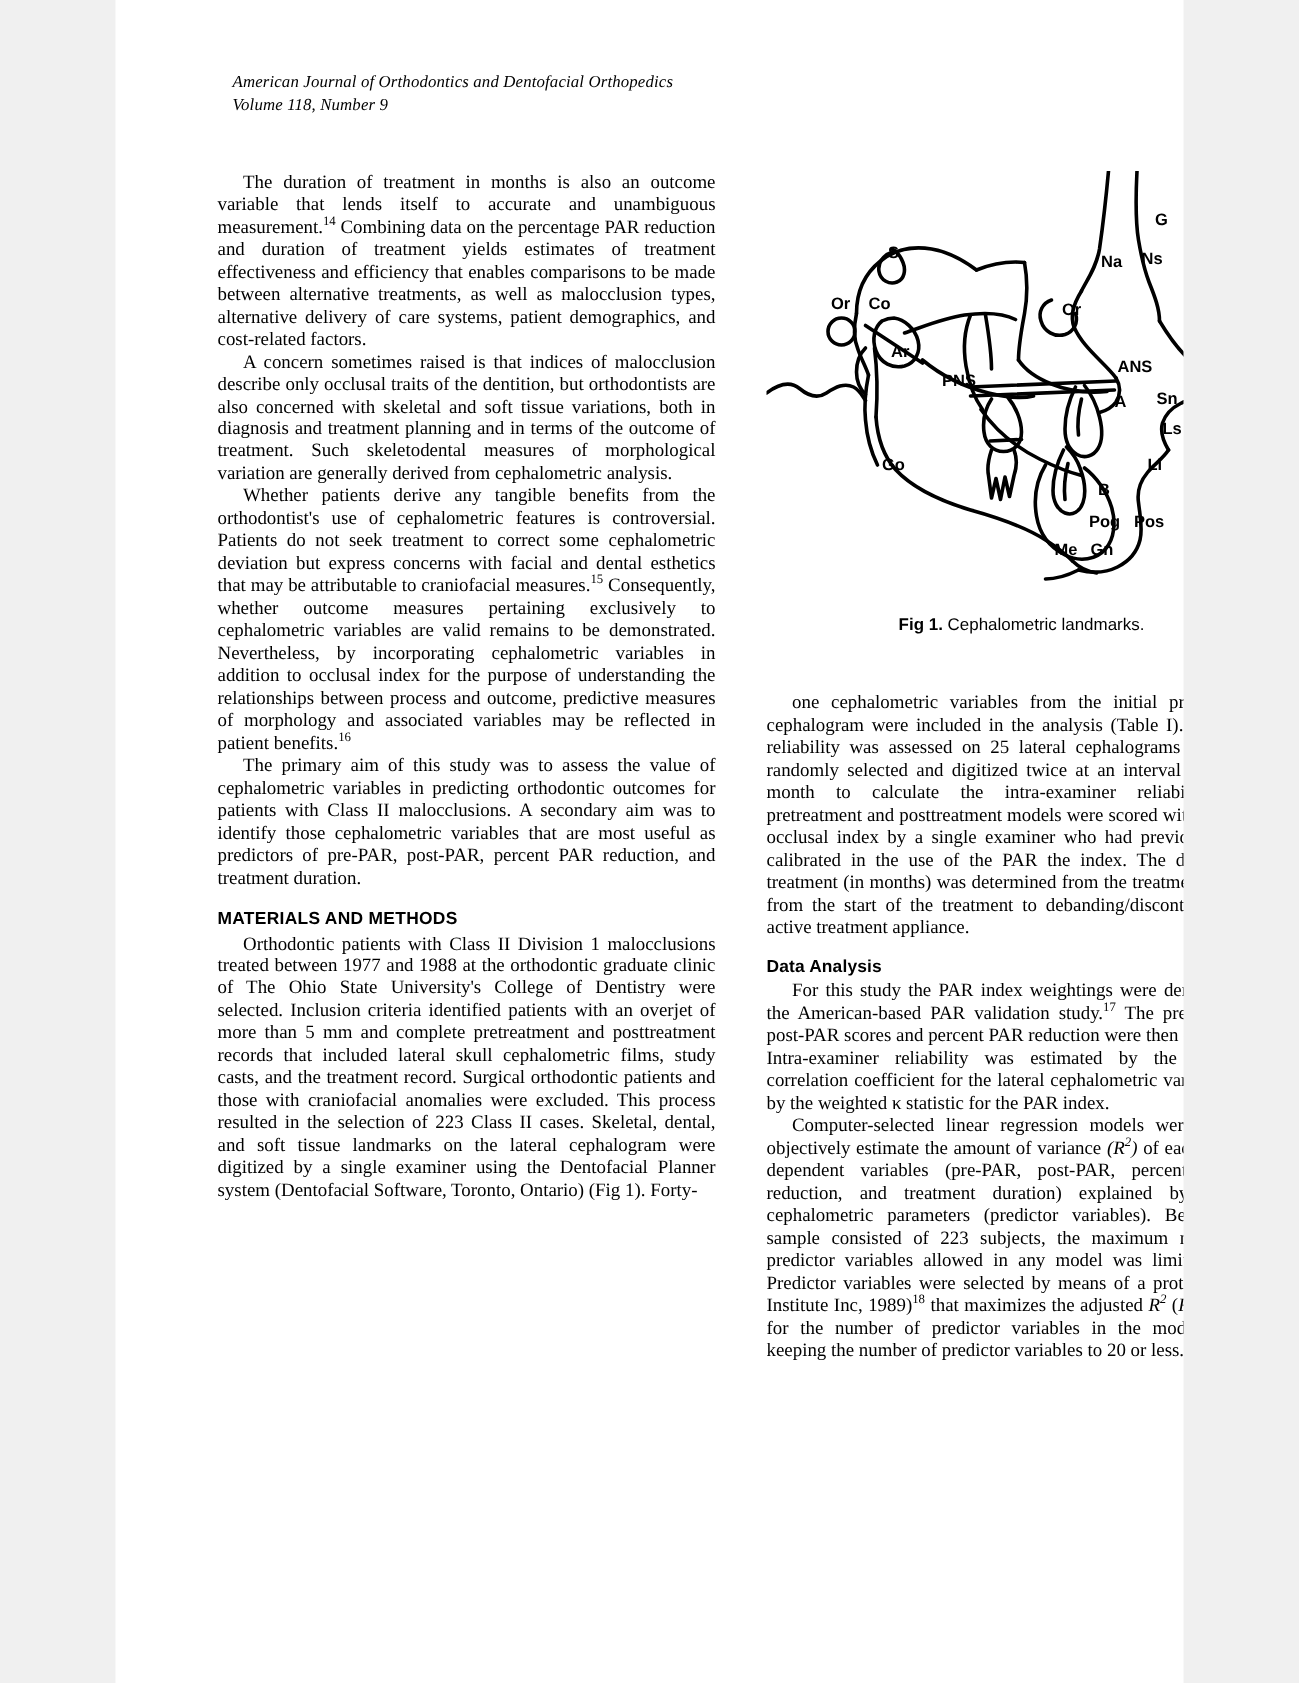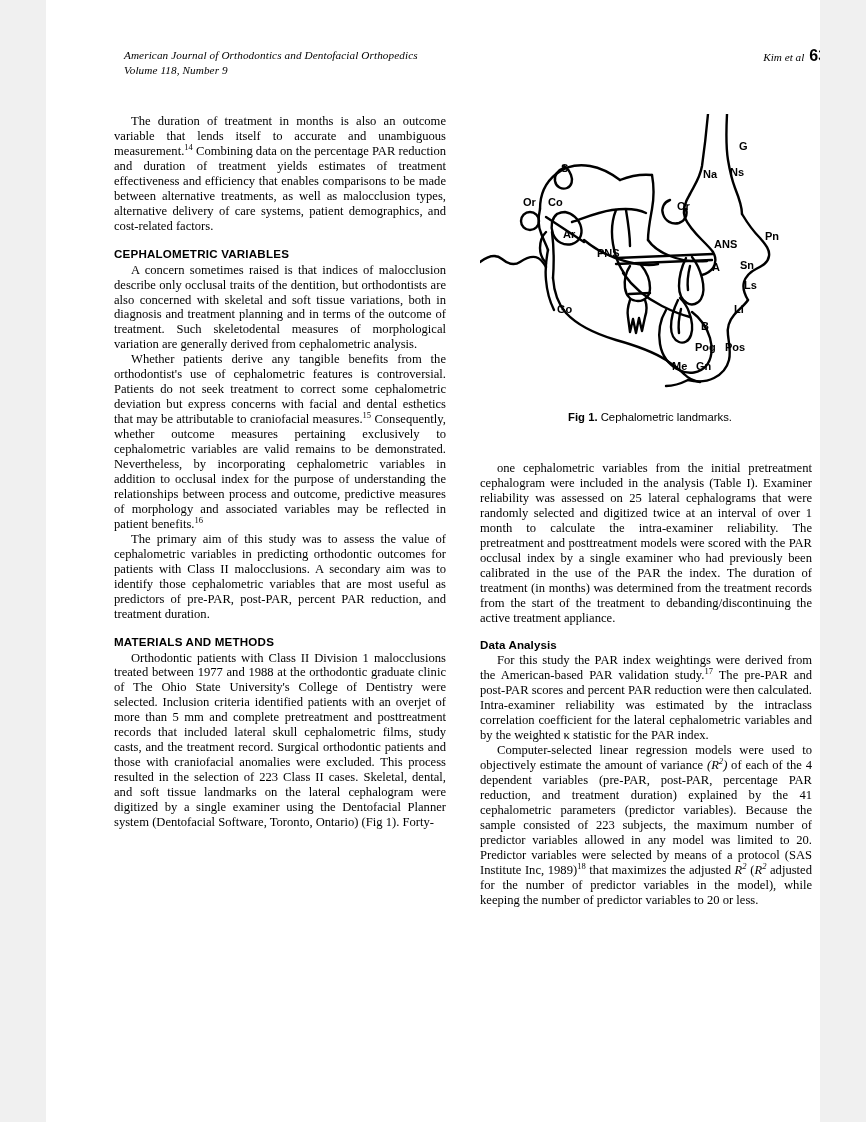--- a/index.html
+++ b/index.html
@@ -2,21 +2,21 @@
 <html><head>
 <meta charset="utf-8">
 <style>
   html, body {
     margin: 0;
     padding: 0;
     background: #f0f0f0;
   }
   .page {
     position: relative;
-    width: 774px;
+    width: 712px;
     height: 1122px;
     background: #ffffff;
     margin: 0 auto;
     overflow: hidden;
     font-family: "Liberation Serif", "DejaVu Serif", serif;
     color: #000000;
   }
 
   
   .running-head {
@@ -140,21 +140,20 @@
     </div>
     <div class="rh-right">
       <span class="authors">Kim et al</span><span class="pageno">637</span>
     </div>
   </div>
 
   <div class="col col-left">
 
     <p class="body"><span>The duration of treatment in months is also an outcome variable that lends itself to accurate and unambiguous measurement.</span><sup>14</sup><span> Combining data on the percentage PAR reduction and duration of treatment yields estimates of treatment effectiveness and efficiency that enables comparisons to be made between alternative treatments, as well as malocclusion types, alternative delivery of care systems, patient demographics, and cost-related factors.</span></p>
 
-    <h2 class="sec">CEPHALOMETRIC VARIABLES</h2>
 
     <p class="body">A concern sometimes raised is that indices of malocclusion describe only occlusal traits of the dentition, but orthodontists are also concerned with skeletal and soft tissue variations, both in diagnosis and treatment planning and in terms of the outcome of treatment. Such skeletodental measures of morphological variation are generally derived from cephalometric analysis.</p>
 
     <p class="body"><span>Whether patients derive any tangible benefits from the orthodontist's use of cephalometric features is controversial. Patients do not seek treatment to correct some cephalometric deviation but express concerns with facial and dental esthetics that may be attributable to craniofacial measures.</span><sup>15</sup><span> Consequently, whether outcome measures pertaining exclusively to cephalometric variables are valid remains to be demonstrated. Nevertheless, by incorporating cephalometric variables in addition to occlusal index for the purpose of understanding the relationships between process and outcome, predictive measures of morphology and associated variables may be reflected in patient benefits.</span><sup>16</sup></p>
 
     <p class="body">The primary aim of this study was to assess the value of cephalometric variables in predicting orthodontic outcomes for patients with Class II malocclusions. A secondary aim was to identify those cephalometric variables that are most useful as predictors of pre-PAR, post-PAR, percent PAR reduction, and treatment duration.</p>
 
     <h2 class="sec">MATERIALS AND METHODS</h2>
 
     <p class="body">Orthodontic patients with Class II Division 1 malocclusions treated between 1977 and 1988 at the orthodontic graduate clinic of The Ohio State University's College of Dentistry were selected. Inclusion criteria identified patients with an overjet of more than 5 mm and complete pretreatment and posttreatment records that included lateral skull cephalometric films, study casts, and the treatment record. Surgical orthodontic patients and those with craniofacial anomalies were excluded. This process resulted in the selection of 223 Class II cases. Skeletal, dental, and soft tissue landmarks on the lateral cephalogram were digitized by a single examiner using the Dentofacial Planner system (Dentofacial Software, Toronto, Ontario) (Fig 1). Forty-</p>

